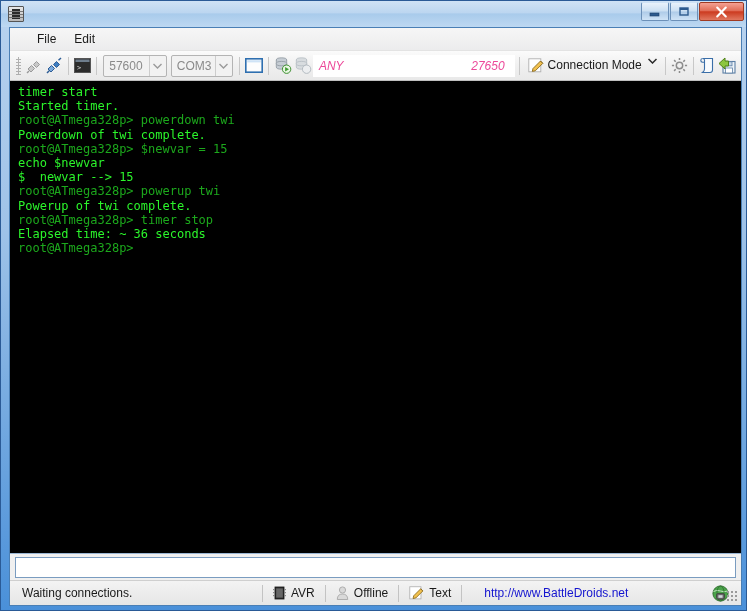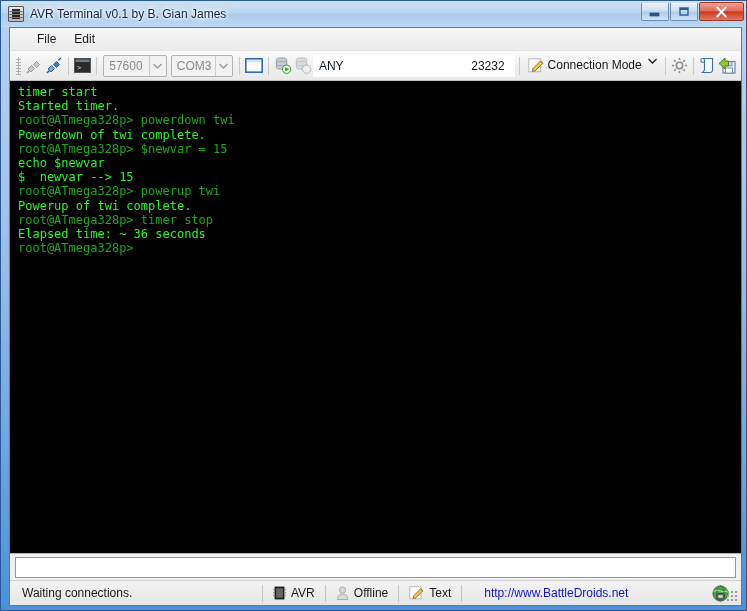--- a/index.html
+++ b/index.html
@@ -164,23 +164,24 @@
     right: 0; top: 0; bottom: 0;
     width: 17px;
     border-left: 1px solid #cdcdcd;
     display:flex; align-items:center; justify-content:center;
   }
   .tb-field {
     height: 22px;
     background: #fff;
     border: none;
     font-size: 12px;
-    color: #0f172a;
+    color: #ec4899;
     display: flex; align-items: center;
     padding: 0 6px;
+    font-style: italic;
   }
   .tb-field.any { width: 208px; }
   .tb-field.port-num { width: 62px; justify-content: flex-end; padding-right: 10px; }
   .tb-text {
     font-size: 12px;
     color: #1a1a1a;
     display: flex; 
     gap: 4px;
     padding: 2px 4px;
     white-space: nowrap;
@@ -259,21 +260,20 @@
   }
   .icon { display:block; flex:0 0 auto; }
 </style>
 </head>
 <body>
 
 <div class="window">
 
   <div class="titlebar">
     <div class="title-icon"></div>
-    <span class="title-text">AVR Terminal v0.1 by B. Gian James</span>
 
     <div class="window-controls">
       <div class="winbtn">
         <svg class="icon" width="12" height="10" viewBox="0 0 12 10">
           <rect x="1" y="6" width="9" height="3" fill="#2d5a8e" stroke="#1d3f69" stroke-width="0.6"></rect>
         </svg>
       </div>
       <div class="winbtn">
         <svg class="icon" width="12" height="11" viewBox="0 0 12 11">
           <rect x="2" y="2" width="8" height="7" fill="none" stroke="#2d5a8e" stroke-width="1.4"></rect>
@@ -382,21 +382,21 @@
           </g>
           <circle cx="12.6" cy="12.2" r="4.2" fill="#eceef0" stroke="#b4bbc1" stroke-width="1"></circle>
         </svg>
       </div>
 
       <div class="tb-field any">
         <span>ANY</span>
       </div>
 
       <div class="tb-field port-num">
-        <span>23232</span>
+        <span>27650</span>
       </div>
 
       <div class="tb-sep"></div>
 
       <div class="tb-text">
         <svg class="icon" width="16" height="15" viewBox="0 0 16 15">
           <rect x="0.8" y="0.8" width="12" height="13" fill="#fff" stroke="#b0b0b0" stroke-width="0.9"></rect>
           <path d="M5 10.5 L12.5 3 L14.8 5.3 L7.3 12.8 L4.3 13.4 Z" fill="#f2c14e" stroke="#8a6a1f" stroke-width="0.9"></path>
           <path d="M12.5 3 L14.8 5.3" stroke="#8a6a1f" stroke-width="0.9"></path>
         </svg>

